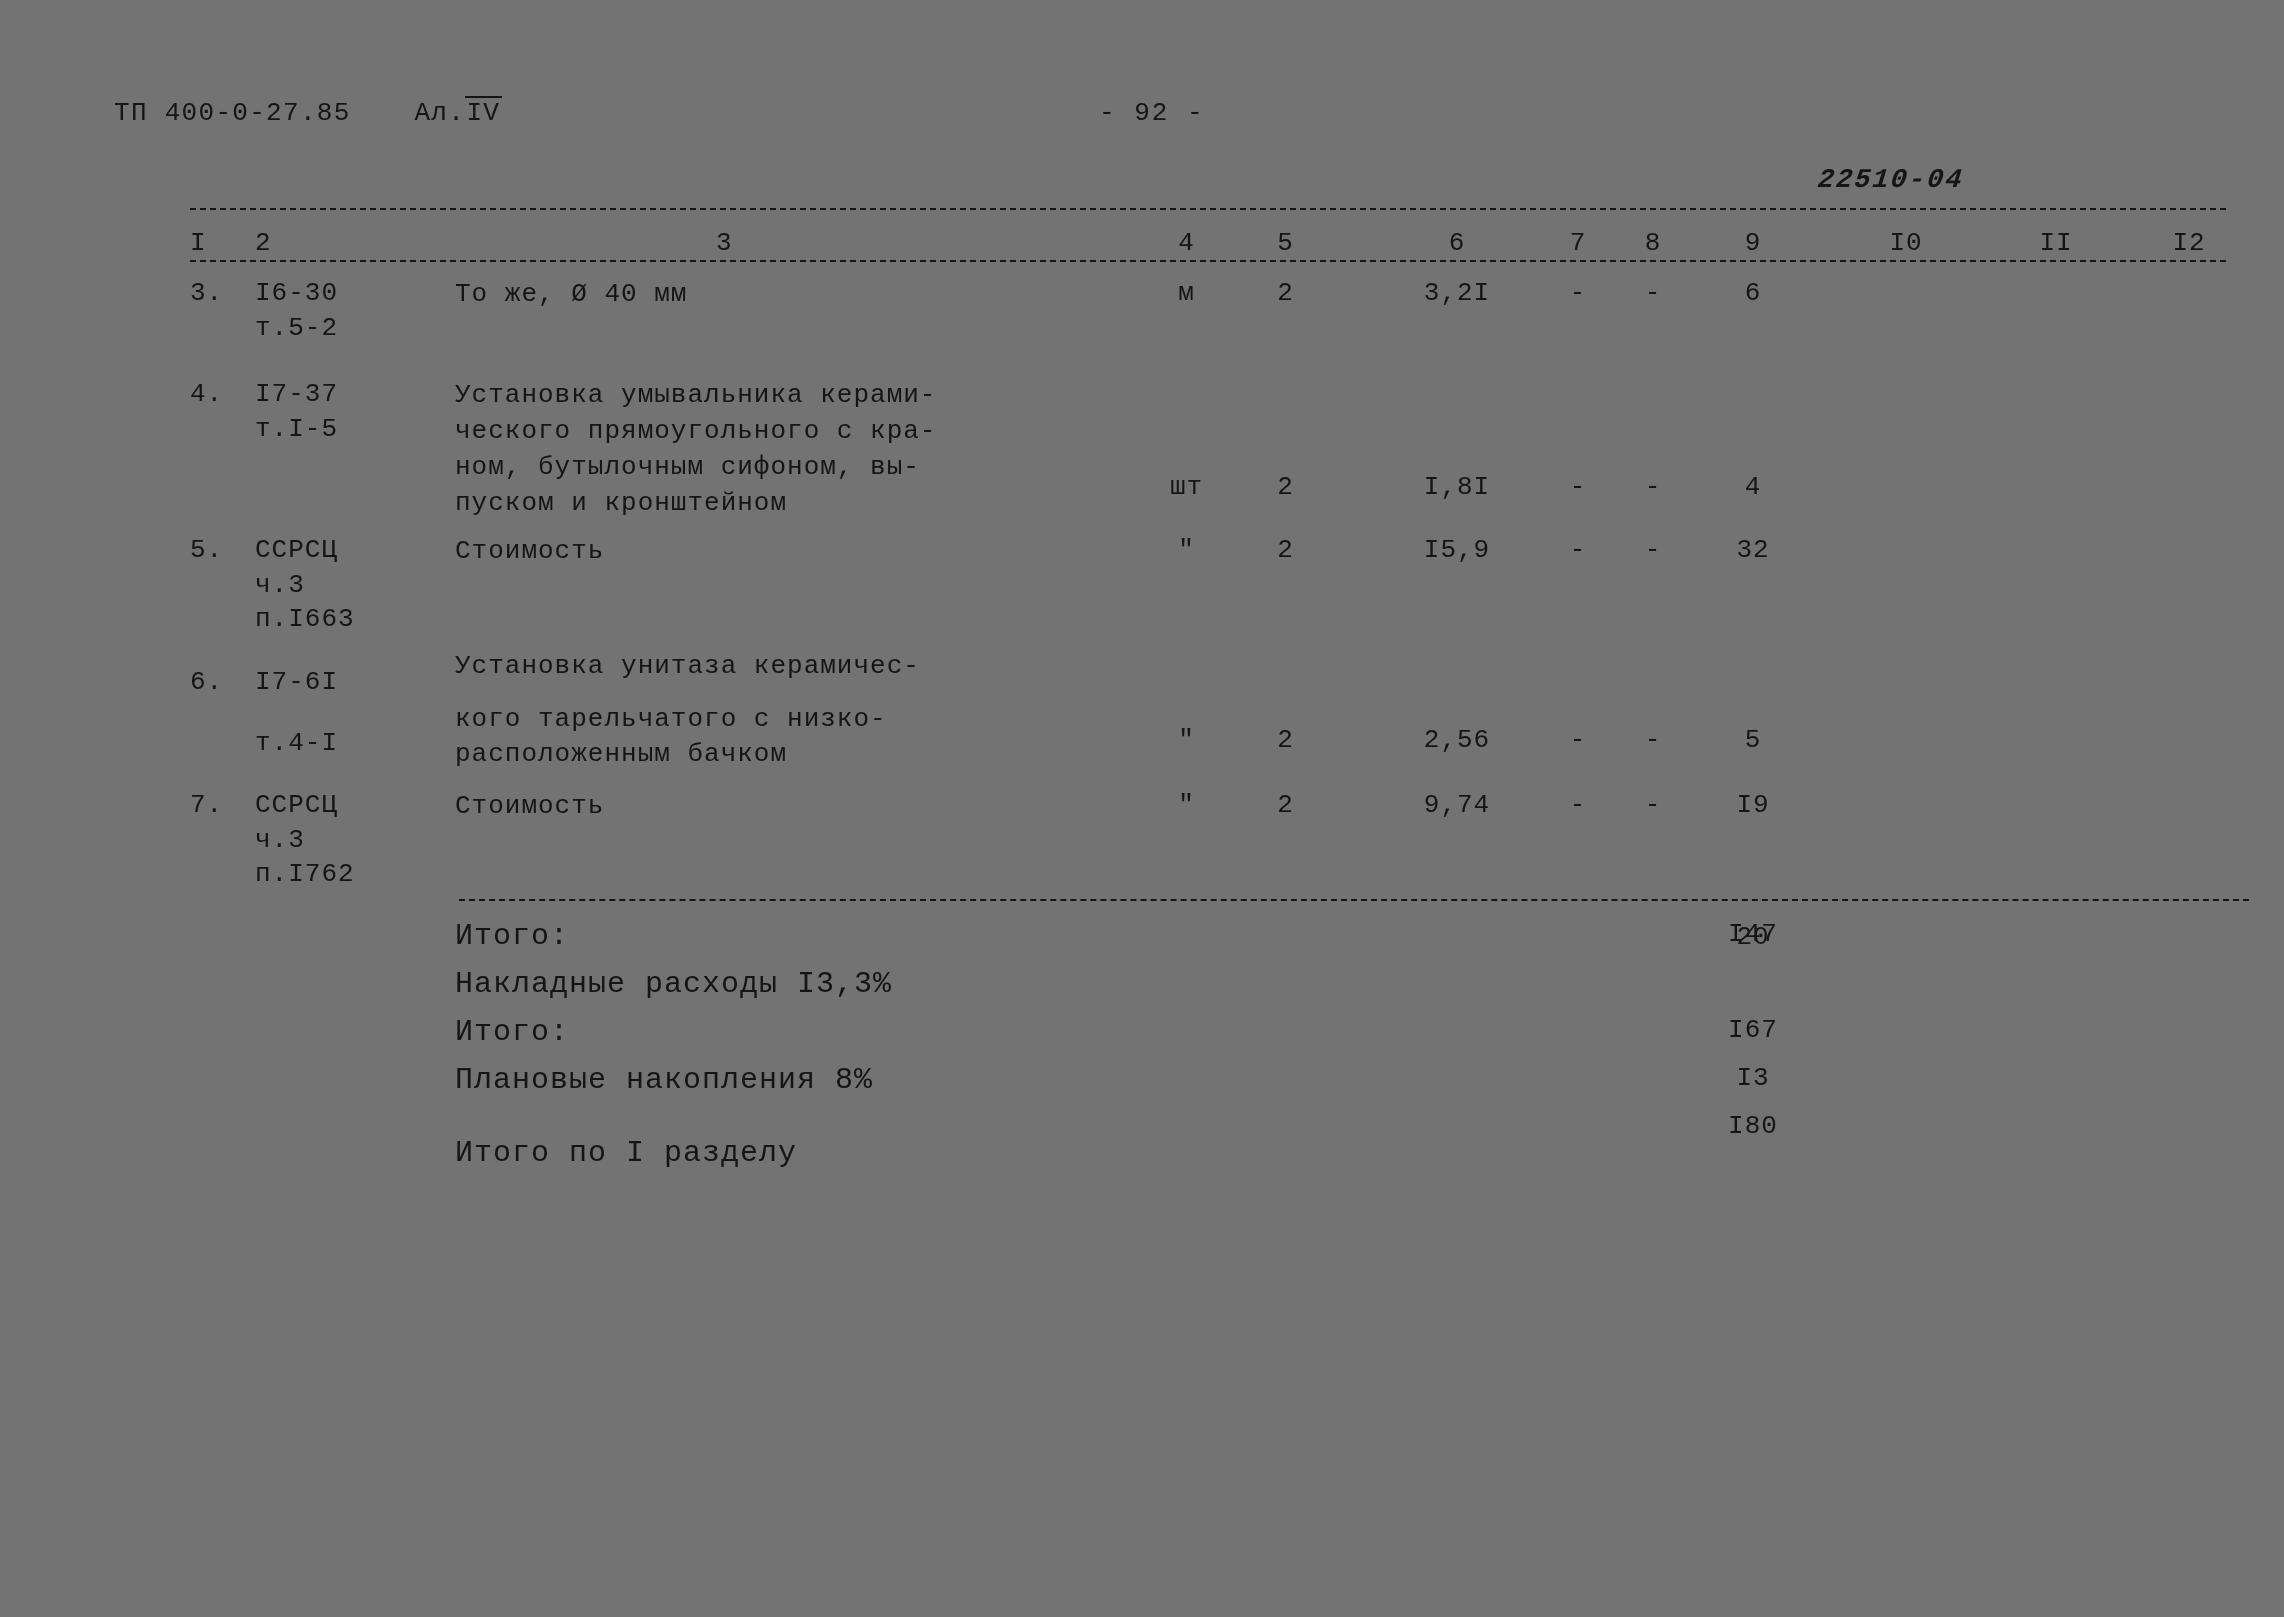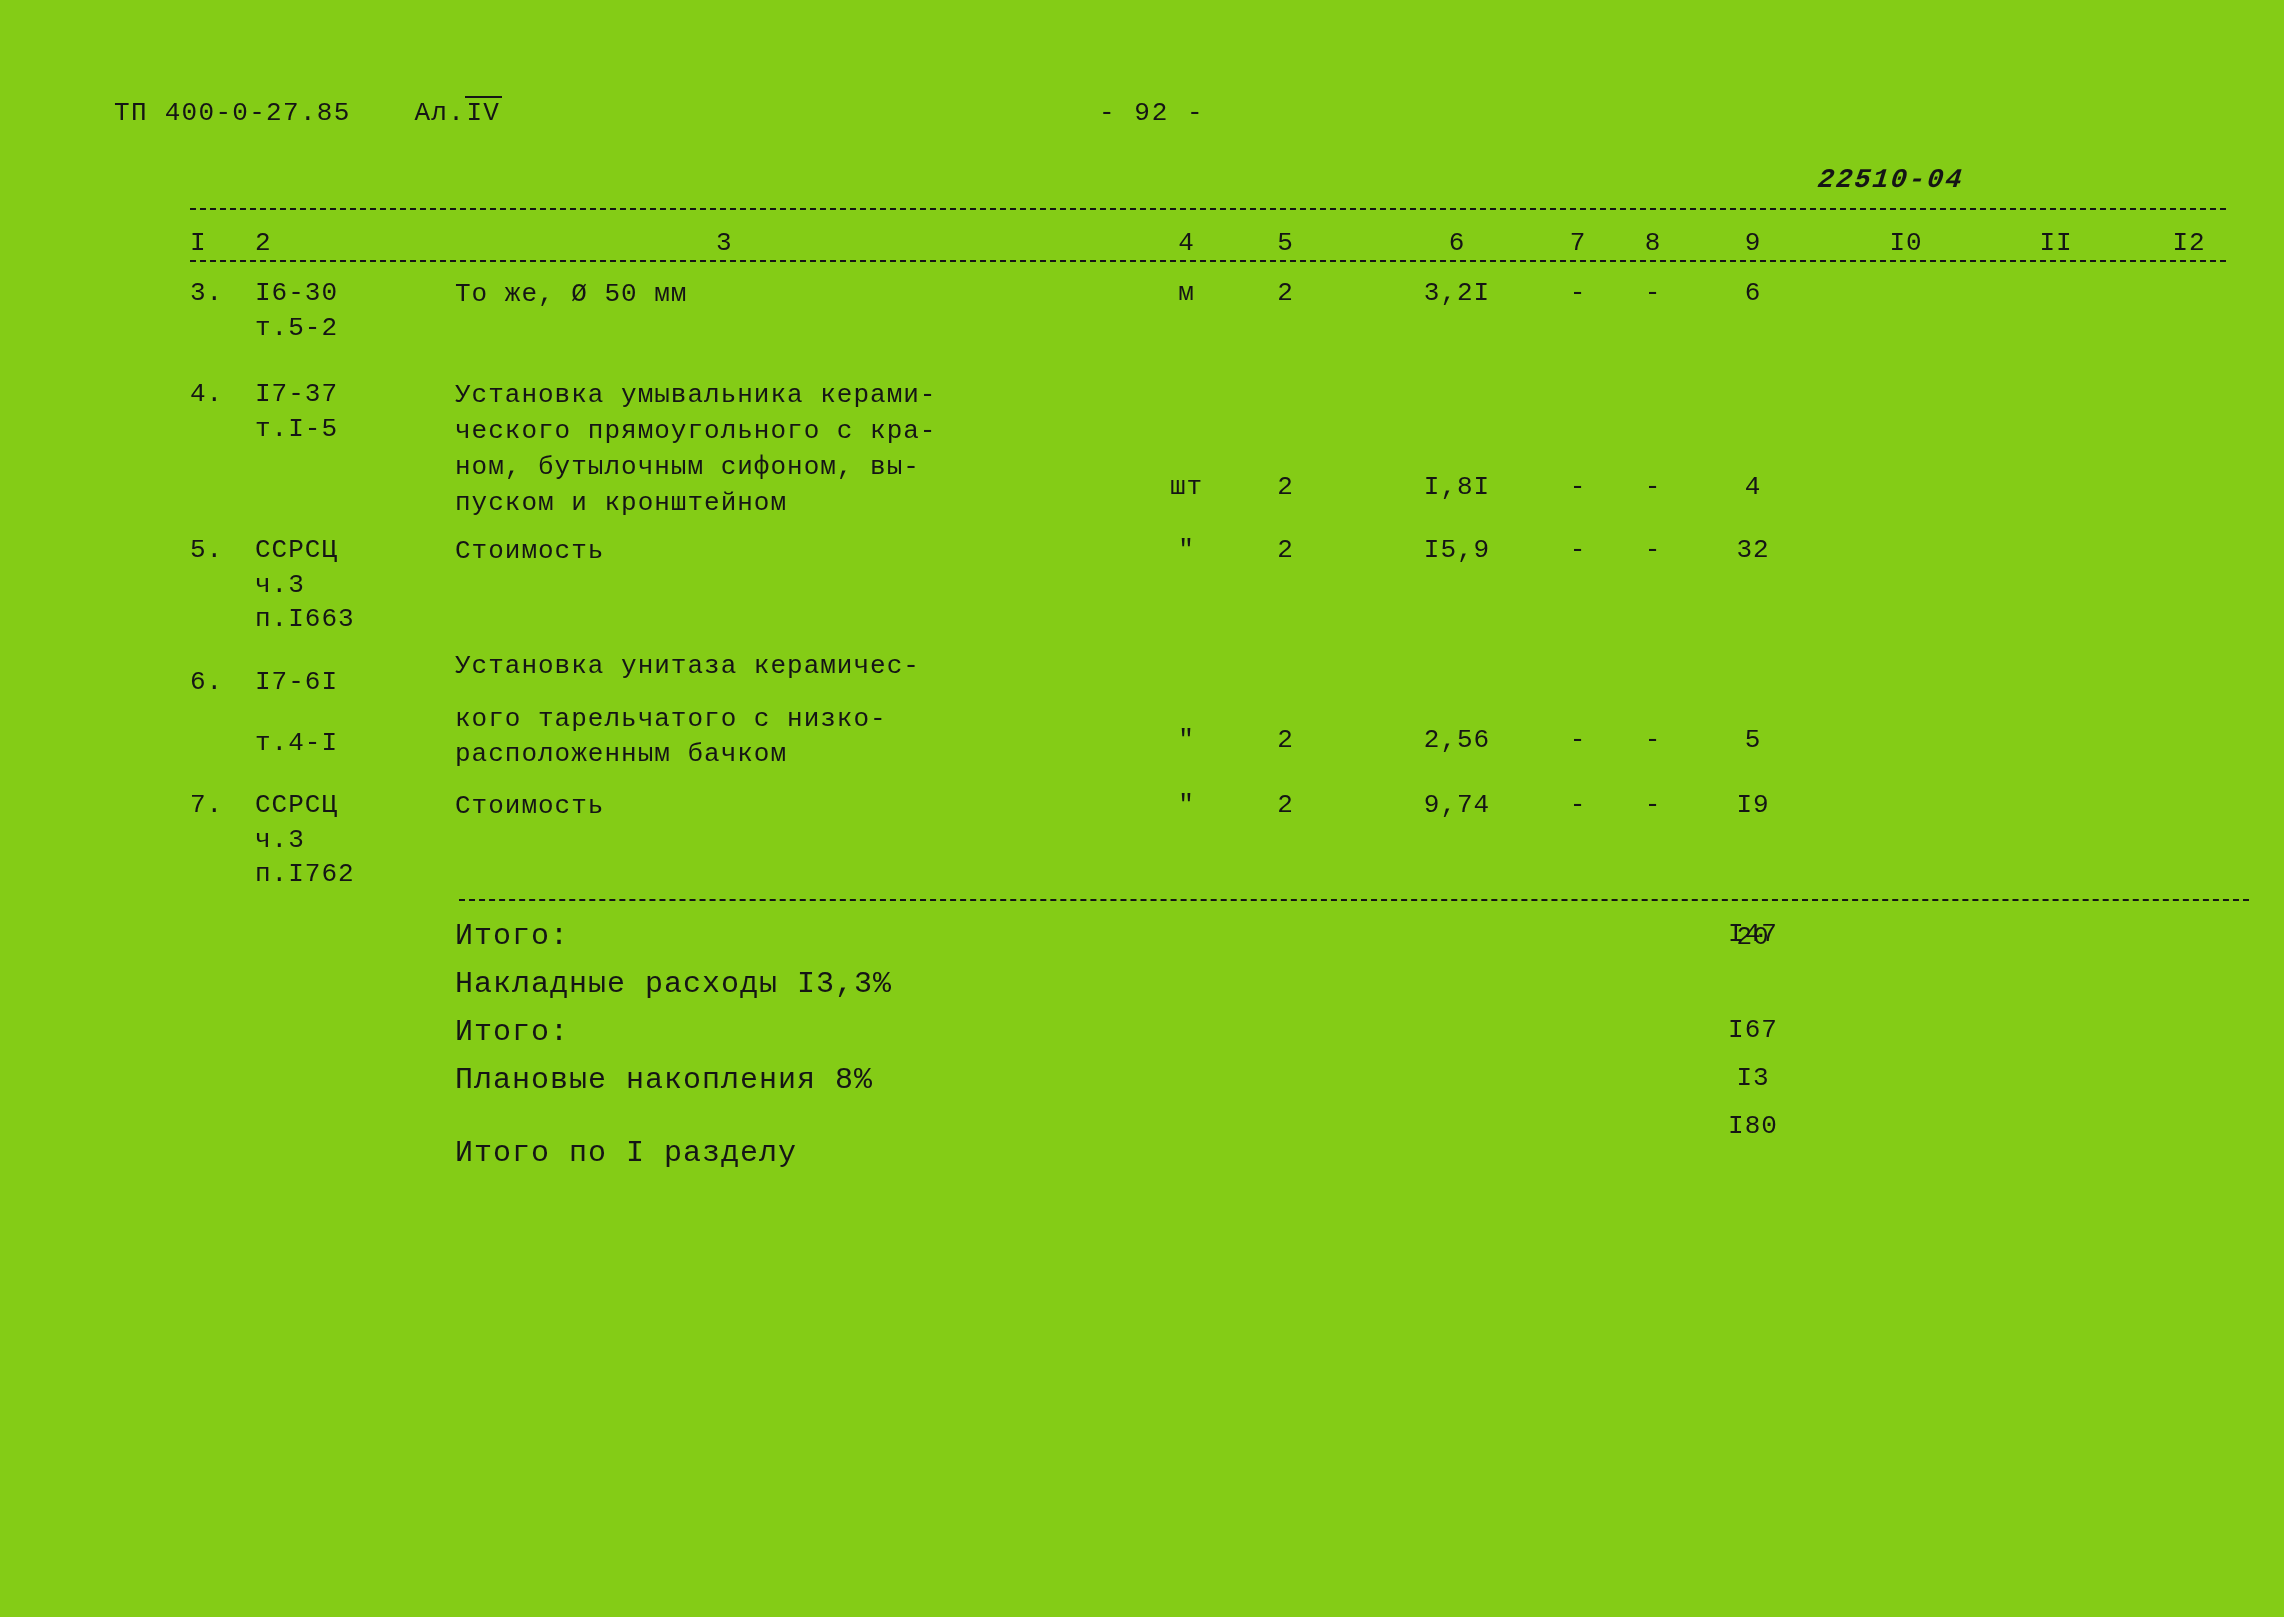--- a/index.html
+++ b/index.html
@@ -12,21 +12,21 @@
     height: 1617px;
     position: relative;
     font-family: "Liberation Mono", "DejaVu Sans Mono", monospace;
     color: #151515;
     overflow: hidden;
   }
 
   .page {
     position: absolute;
     inset: 0;
-    background: #84cc16;
+    background: #737373;
   }
 
   
   .doc-header {
     position: absolute;
     left: 114px;
     top: 98px;
     font-size: 26px;
     letter-spacing: 1.3px;
     white-space: nowrap;
@@ -147,21 +147,21 @@
     <div class="cell colhead c-col8" style="top:226px">8</div>
     <div class="cell colhead c-col9" style="top:226px">9</div>
     <div class="cell colhead c-col10" style="top:226px">I0</div>
     <div class="cell colhead c-col11" style="top:226px">II</div>
     <div class="cell colhead c-col12" style="top:226px">I2</div>
 
     <div>
       <div class="cell c-num" style="top:276px">3.</div>
       <div class="cell c-code" style="top:276px">I6-30</div>
       <div class="cell c-code" style="top:311px">т.5-2</div>
-      <div class="cell c-desc desc-block" style="top:276px">То же, Ø 50 мм</div>
+      <div class="cell c-desc desc-block" style="top:276px">То же, Ø 40 мм</div>
       <div class="cell c-unit" style="top:276px">м</div>
       <div class="cell c-qty" style="top:276px">2</div>
       <div class="cell c-price" style="top:276px">3,2I</div>
       <div class="cell c-col7" style="top:276px">-</div>
       <div class="cell c-col8" style="top:276px">-</div>
       <div class="cell c-col9" style="top:276px">6</div>
     </div>
 
     <div>
       <div class="cell c-num" style="top:377px">4.</div>

